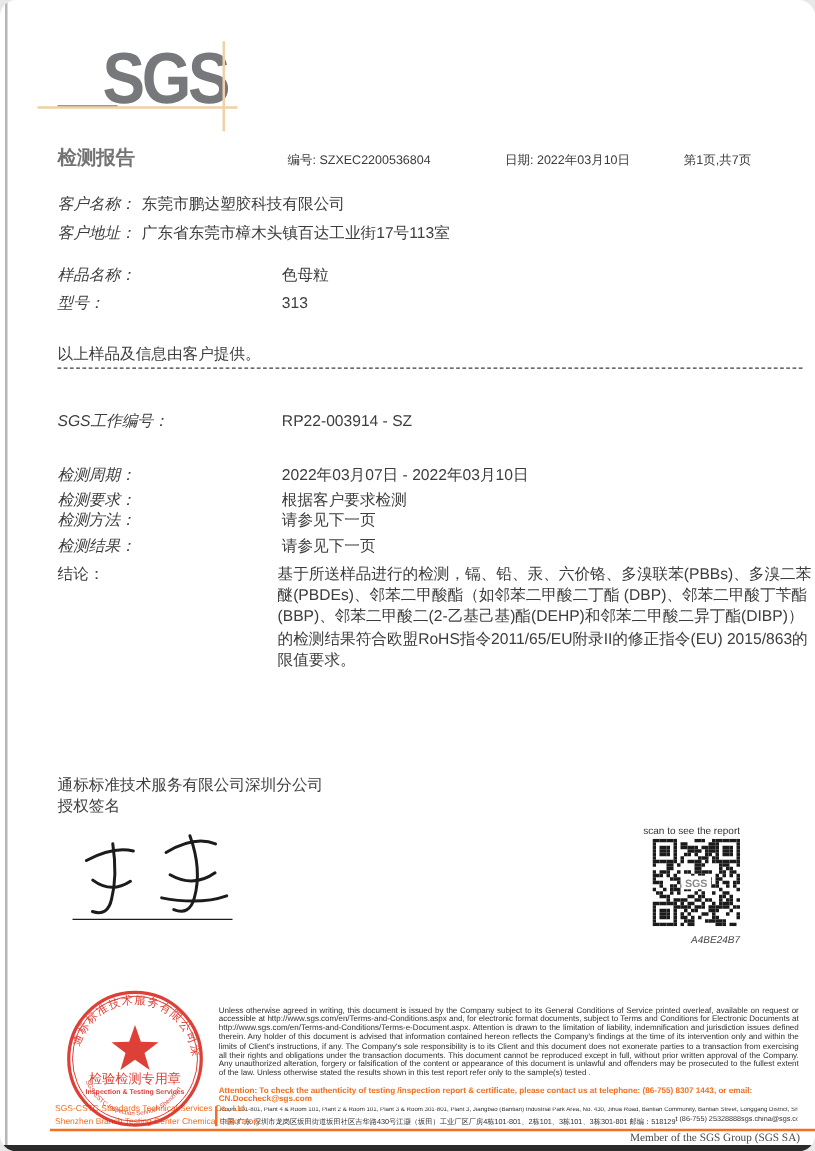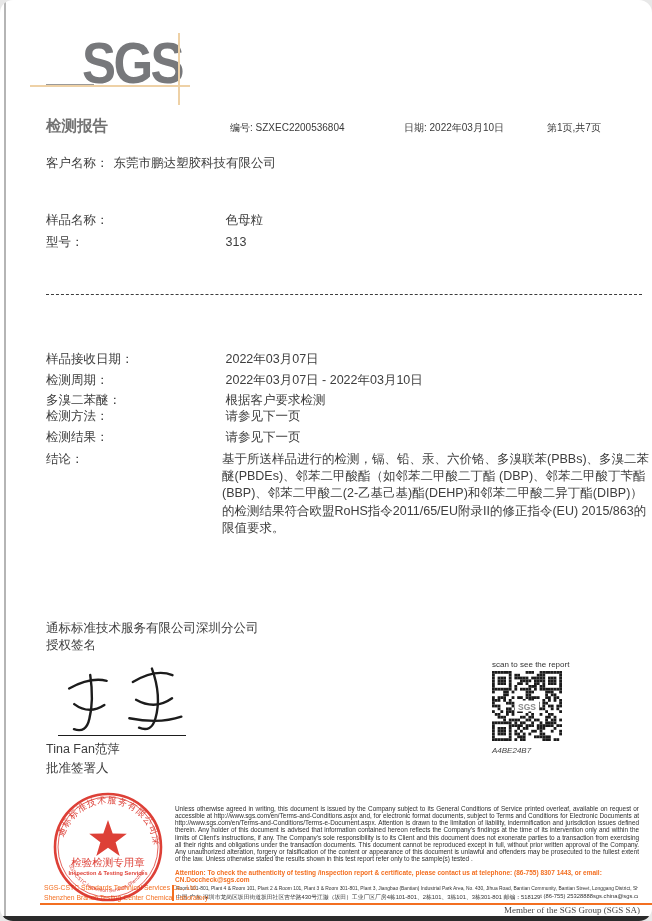--- a/index.html
+++ b/index.html
@@ -22,38 +22,38 @@
   .gray-underline{position:absolute;left:46px;top:84px;width:48px;height:2px;background:#9a9a9a;}
 
   .title{position:absolute;left:46px;top:116px;font-size:15.5px;font-weight:bold;color:#737373;}
   .hdr{position:absolute;top:121px;font-size:10px;color:#3a3a3a;white-space:nowrap;}
   .hdr-no{left:230px;}
   .hdr-date{left:404px;}
   .hdr-page{left:547px;}
 
   
   .row{position:absolute;left:46px;font-size:12.5px;color:#3d3d3d;white-space:nowrap;}
-  .row .lbl{display:inline-block;}
+  .row .lbl{display:inline-block;font-style:italic;}
   .w64{width:64px;}
   .w176{width:176px;}
   .dashed{position:absolute;left:46px;top:294px;width:596px;border-top:1.5px dashed #3d3d3d;}
 
   .conclusion{
     position:absolute;left:222px;top:451px;width:432px;font-size:12.5px;
     line-height:17.2px;color:#3d3d3d;white-space:normal;
   }
 
   
   .sig-company{position:absolute;left:46px;top:620px;font-size:12.5px;line-height:17px;color:#3d3d3d;}
   .sig-scribble{position:absolute;left:58px;top:662px;}
   .sig-underline{position:absolute;left:58px;top:735px;width:128px;height:0;border-top:1.5px solid #1d1d1d;}
   .sig-name{position:absolute;left:46px;top:740px;font-size:12.5px;line-height:19px;color:#3d3d3d;}
 
   
-  .qr-block{position:absolute;left:492px;top:660px;width:100px;text-align:left;}
+  .qr-block{position:absolute;left:492px;top:660px;width:100px;text-align:right;}
   .qr-caption{font-size:8px;color:#333;margin-bottom:2px;}
   .qr-code-text{font-size:8px;color:#444;margin-top:1px;font-style:italic;}
 
   
   .disclaimer{
     position:absolute;left:175px;top:805px;width:464px;font-size:6.4px;line-height:7.15px;
     color:#2e2e2e;text-align:justify;
   }
   .attention{
     position:absolute;left:175px;top:869px;width:464px;font-size:6.5px;line-height:7px;
@@ -93,42 +93,47 @@
   <div class="hdr hdr-date">
     <span>日期:</span>
     <span>2022年03月10日</span>
   </div>
   <div class="hdr hdr-page">第1页,共7页</div>
 
   <div class="row" style="top:155px">
     <span class="lbl w64">客户名称：</span>
     <span>东莞市鹏达塑胶科技有限公司</span>
   </div>
+  <div class="row" style="top:178px">
+    <span class="lbl w64">客户地址：</span>
+    <span>广东省东莞市樟木头镇百达工业街17号113室</span>
+  </div>
 
   <div class="row" style="top:212px">
     <span class="lbl w176">样品名称：</span>
     <span>色母粒</span>
   </div>
   <div class="row" style="top:234px">
     <span class="lbl w176">型号：</span>
     <span>313</span>
   </div>
+  <div class="row" style="top:275px">以上样品及信息由客户提供。</div>
 
   <div class="dashed"></div>
 
-  <div class="row" style="top:351px">
-    <span class="lbl w176">样品接收日期：</span>
-    <span>2022年03月07日</span>
+  <div class="row" style="top:329px">
+    <span class="lbl w176">SGS工作编号：</span>
+    <span>RP22-003914 - SZ</span>
   </div>
   <div class="row" style="top:372px">
     <span class="lbl w176">检测周期：</span>
     <span>2022年03月07日 - 2022年03月10日</span>
   </div>
   <div class="row" style="top:392px">
-    <span class="lbl w176">多溴二苯醚：</span>
+    <span class="lbl w176">检测要求：</span>
     <span>根据客户要求检测</span>
   </div>
   <div class="row" style="top:429px">
     <span class="lbl w176">检测结果：</span>
     <span>请参见下一页</span>
   </div>
   <div class="row" style="top:408px">
     <span class="lbl w176">检测方法：</span>
     <span>请参见下一页</span>
   </div>
@@ -145,24 +150,20 @@
       <path d="M12 22 q 22 -10 38 -5"></path>
       <path d="M34 10 q 2 26 -4 44 q -4 14 -16 9"></path>
       <path d="M16 38 q 14 12 30 3"></path>
       <path d="M76 20 q 24 -12 40 -4"></path>
       <path d="M96 8 q 8 28 0 50 q -5 14 -17 8"></path>
       <path d="M78 38 q 18 12 36 1"></path>
       <path d="M70 56 q 30 8 52 2"></path>
     </g>
   </svg>
   <div class="sig-underline"></div>
-  <div class="sig-name">
-    <div>Tina Fan范萍</div>
-    <div>批准签署人</div>
-  </div>
 
   <div class="qr-block">
     <div class="qr-caption">scan to see the report</div>
     <svg id="qr-svg" width="70" height="70" viewBox="0 0 70 70">
         <g fill="#1b1b1b">
           <rect x="0.00" y="0.00" width="2.80" height="2.80"></rect>
           <rect x="2.80" y="0.00" width="2.80" height="2.80"></rect>
           <rect x="5.60" y="0.00" width="2.80" height="2.80"></rect>
           <rect x="8.40" y="0.00" width="2.80" height="2.80"></rect>
           <rect x="11.20" y="0.00" width="2.80" height="2.80"></rect>

